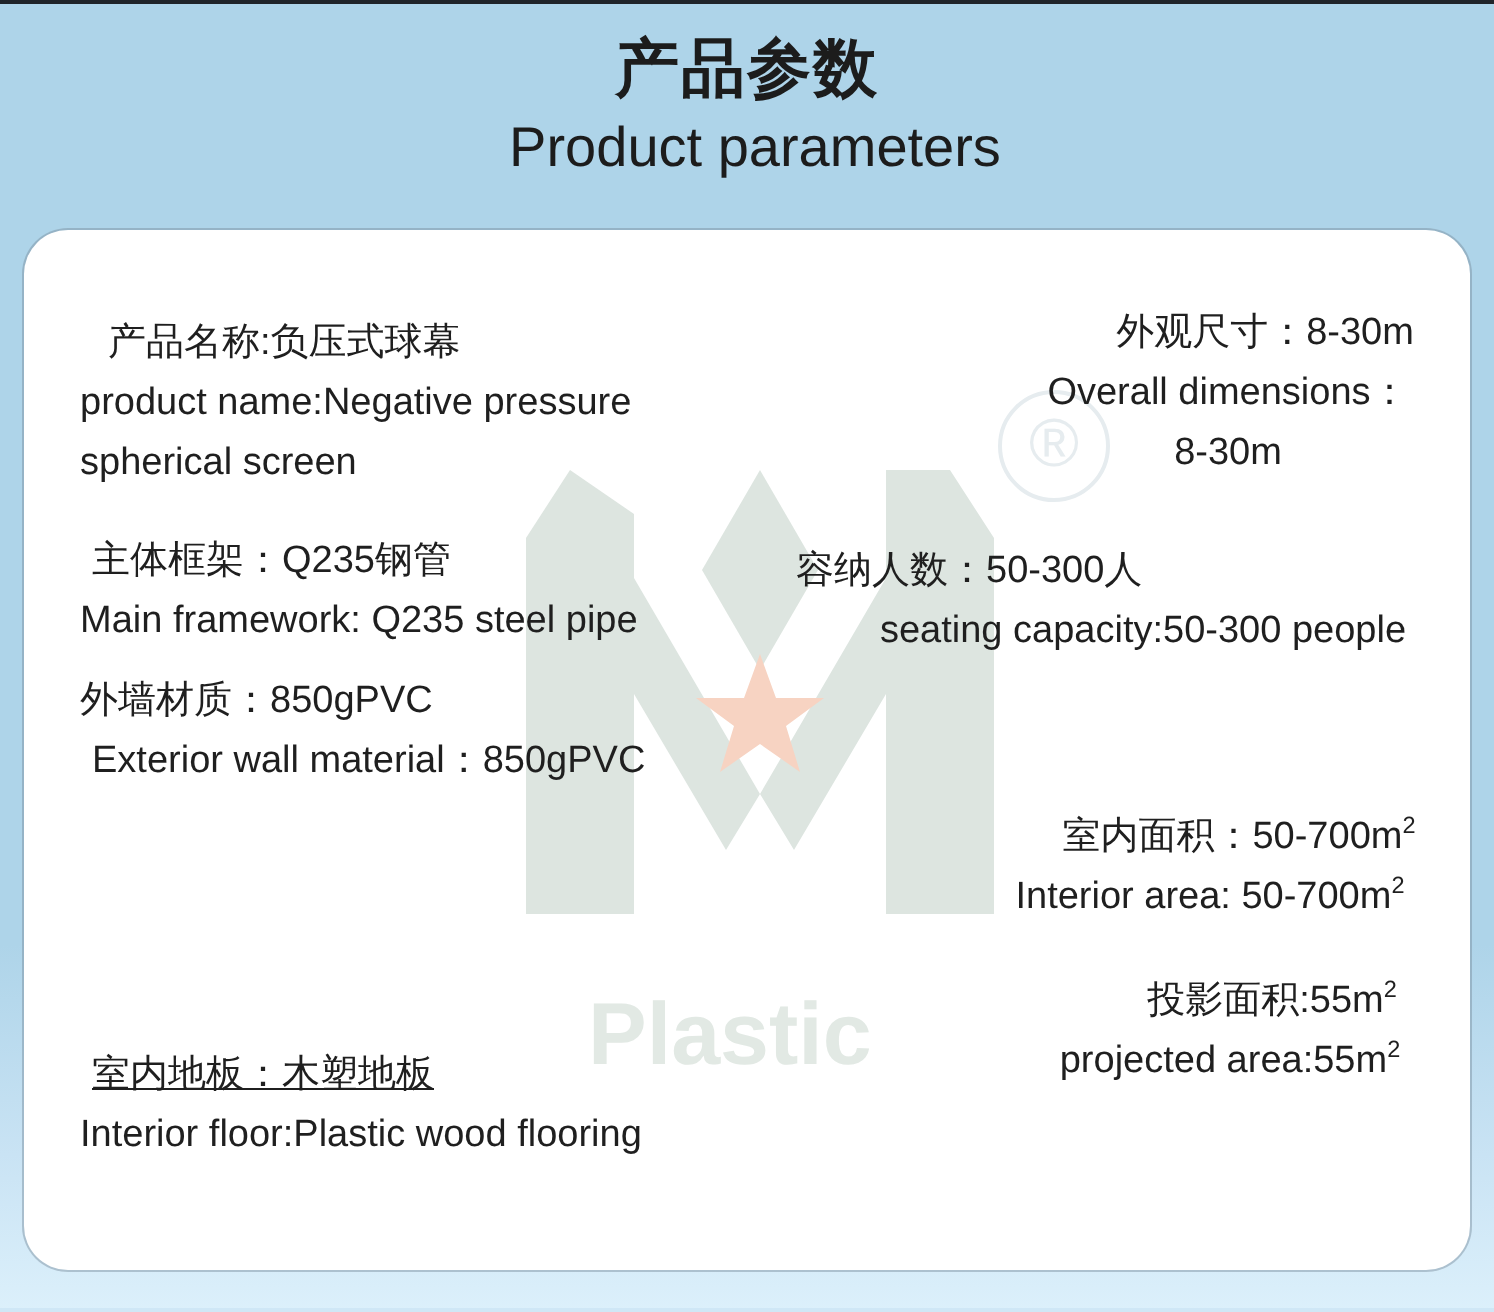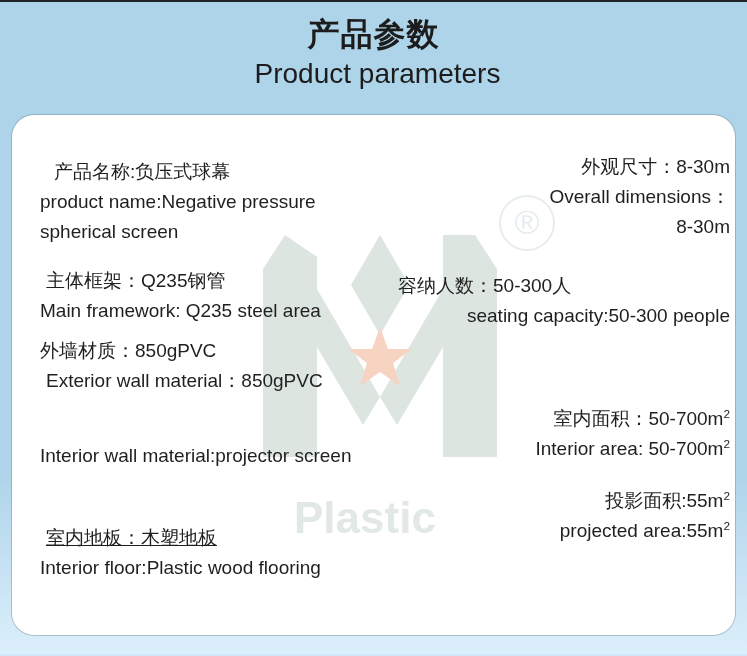--- a/index.html
+++ b/index.html
@@ -124,21 +124,21 @@
     font-size: 19px;
     line-height: 30px;
     white-space: nowrap;
   }
   .spec .en {
     font-size: 19px;
     line-height: 30px;
   }
   .spec.right .cn,
   .spec.right .en {
-    text-align: right;
+    text-align: center;
   }
   .nowrap { white-space: nowrap; }
   sup {
     font-size: 0.62em;
     vertical-align: super;
     line-height: 0;
   }
 
   
   #spec-product-name   { left: 28px;  top: 42px;  width: 360px; }
@@ -191,30 +191,29 @@
     <div id="wm-reg">®</div>
 
     <div class="spec left" id="spec-product-name">
       <div class="cn">产品名称:负压式球幕</div>
       <div class="en">product name:Negative pressure</div>
       <div class="en">spherical screen</div>
     </div>
 
     <div class="spec left" id="spec-framework">
       <div class="cn">主体框架：Q235钢管</div>
-      <div class="en nowrap">Main framework: Q235 steel area</div>
+      <div class="en nowrap">Main framework: Q235 steel pipe</div>
     </div>
 
     <div class="spec left" id="spec-exterior-wall">
       <div class="cn">外墙材质：850gPVC</div>
       <div class="en nowrap">Exterior wall material：850gPVC</div>
     </div>
 
     <div class="spec left" id="spec-interior-wall">
-      <div class="en nowrap">Interior wall material:projector screen</div>
     </div>
 
     <div class="spec left" id="spec-interior-floor">
       <div class="cn">室内地板：木塑地板</div>
       <div class="en nowrap">Interior floor:Plastic wood flooring</div>
     </div>
 
     <div class="spec right" id="spec-dimensions">
       <div class="cn">外观尺寸：8-30m</div>
       <div class="en">Overall dimensions：</div>

